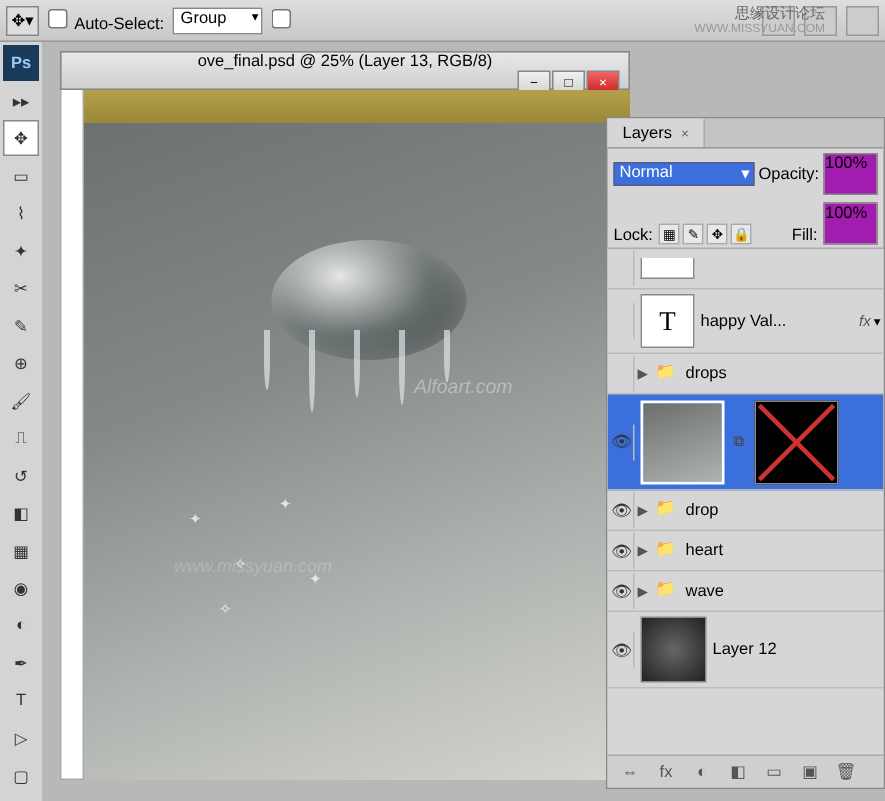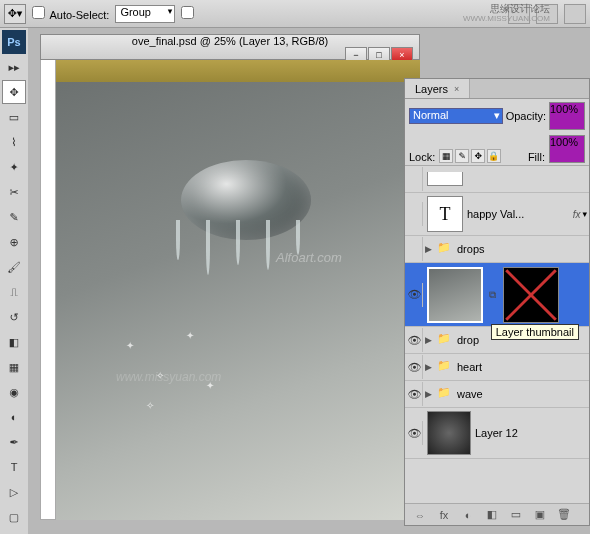--- a/index.html
+++ b/index.html
@@ -235,21 +235,20 @@
     </div>
     <div class="layer-row" style="min-height:48px">
       <div class="eye">👁</div>
       <div class="thumb" style="width:44px;height:44px">
           <div class="thumb-dark"></div>
         </div>
       <span>Layer 12</span>
     </div>
   </div>
 
-  <div class="tooltip">Layer thumbnail</div>
 
   <div class="panel-footer">
     <div class="fbtn">⇔</div>
     <div class="fbtn">fx</div>
     <div class="fbtn">◐</div>
     <div class="fbtn">◧</div>
     <div class="fbtn">▭</div>
     <div class="fbtn">▣</div>
     <div class="fbtn">🗑</div>
   </div>

